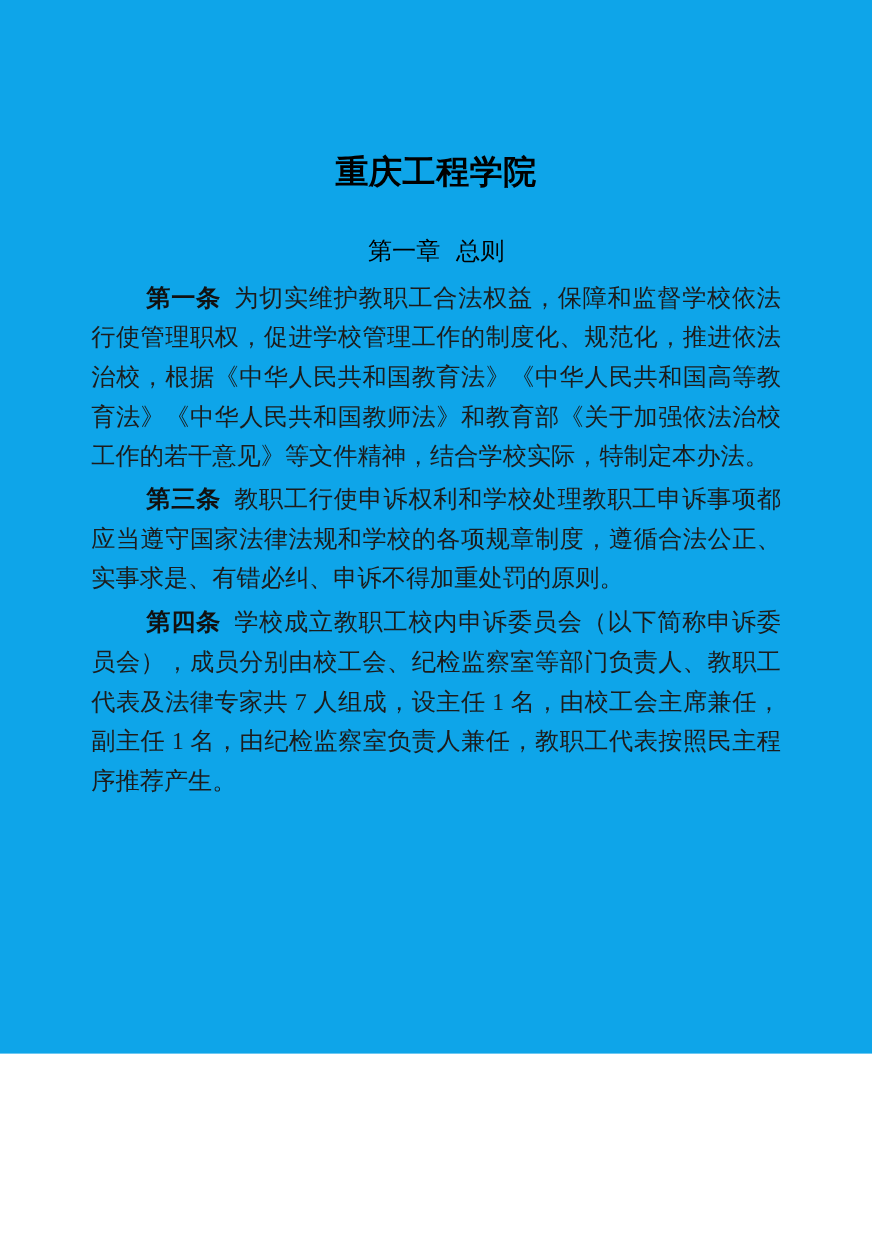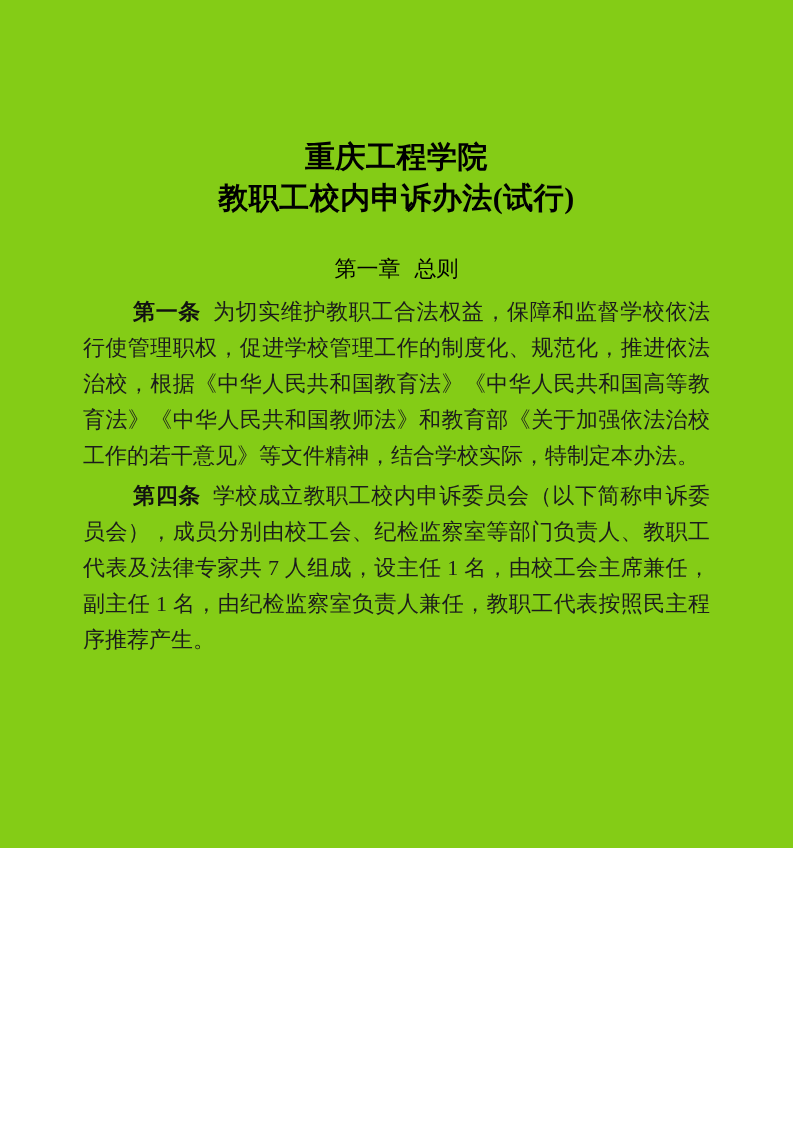--- a/index.html
+++ b/index.html
@@ -3,23 +3,23 @@
 <meta charset="utf-8">
 <style>
   html, body {
     margin: 0;
     padding: 0;
     background: #ffffff;
   }
   .page {
     position: relative;
     width: 793px;
-    height: 848px;
+    height: 958px;
     margin: 0;
-    background: #84cc16;
+    background: #0ea5e9;
     overflow: hidden;
     font-family: "Liberation Serif", "DejaVu Serif", serif;
     color: #1c1c1c;
   }
   .content {
     position: absolute;
     left: 83px;
     top: 0;
     width: 627px;
   }
@@ -61,26 +61,26 @@
   }
 </style>
 </head>
 <body>
 
 <div class="page">
   <div class="content">
 
     <div class="doc-title">
       <div>重庆工程学院</div>
-      <div>教职工校内申诉办法(试行)</div>
     </div>
 
     <div class="chapter-heading ch1">第一章 总则</div>
 
     <p class="article first-after-heading"><span class="article-label">第一条</span><span>为切实维护教职工合法权益，保障和监督学校依法行使管理职权，促进学校管理工作的制度化、规范化，推进依法治校，根据《中华人民共和国教育法》《中华人民共和国高等教育法》《中华人民共和国教师法》和教育部《关于加强依法治校工作的若干意见》等文件精神，结合学校实际，特制定本办法。</span></p>
 
 
+    <p class="article"><span class="article-label">第三条</span><span>教职工行使申诉权利和学校处理教职工申诉事项都应当遵守国家法律法规和学校的各项规章制度，遵循合法公正、实事求是、有错必纠、申诉不得加重处罚的原则。</span></p>
 
 
     <p class="article first-after-heading2"><span class="article-label">第四条</span><span>学校成立教职工校内申诉委员会（以下简称申诉委员会），成员分别由校工会、纪检监察室等部门负责人、教职工代表及法律专家共 7 人组成，设主任 1 名，由校工会主席兼任，副主任 1 名，由纪检监察室负责人兼任，教职工代表按照民主程序推荐产生。</span></p>
 
   </div>
 </div>
 
 </body></html>

